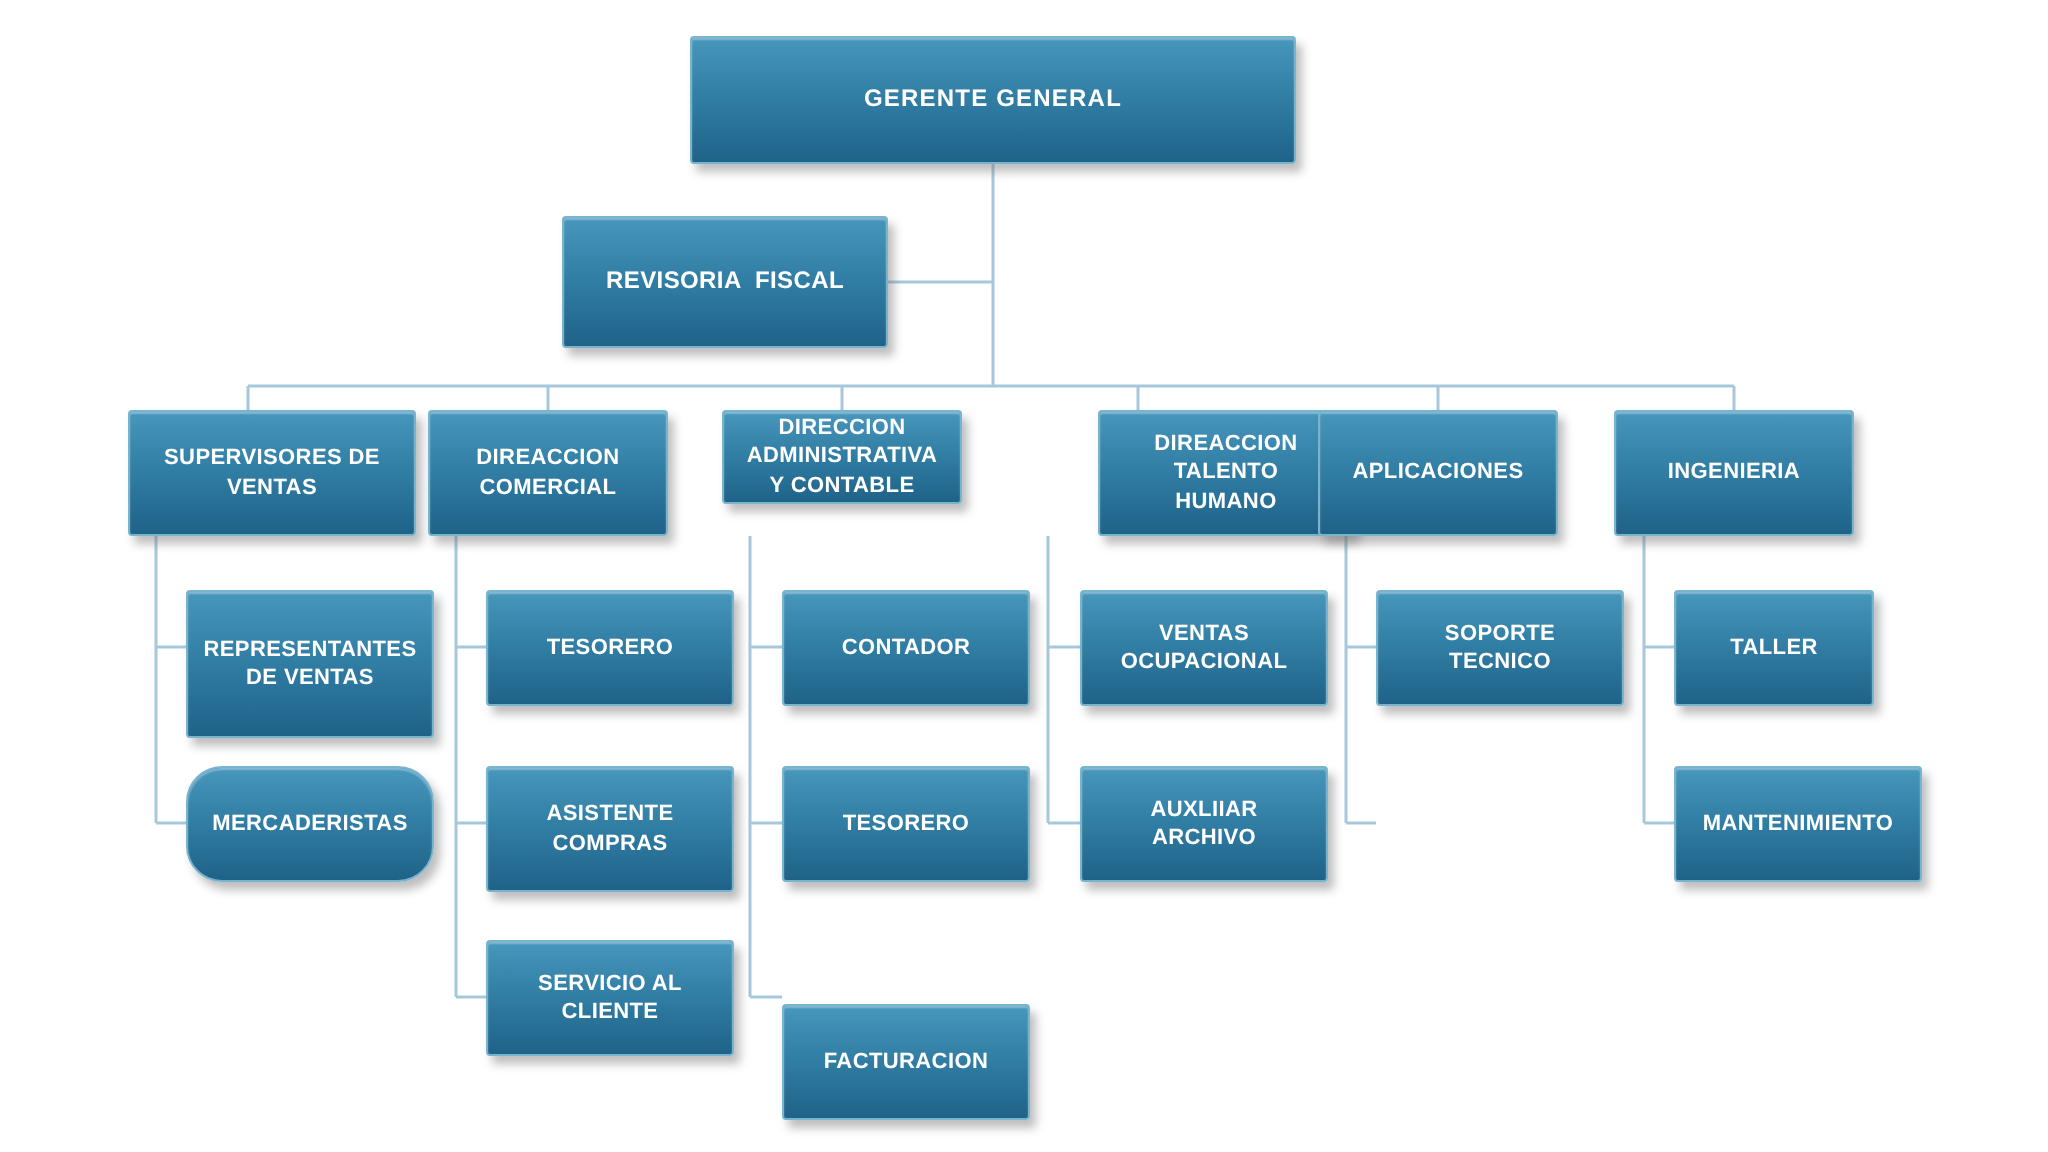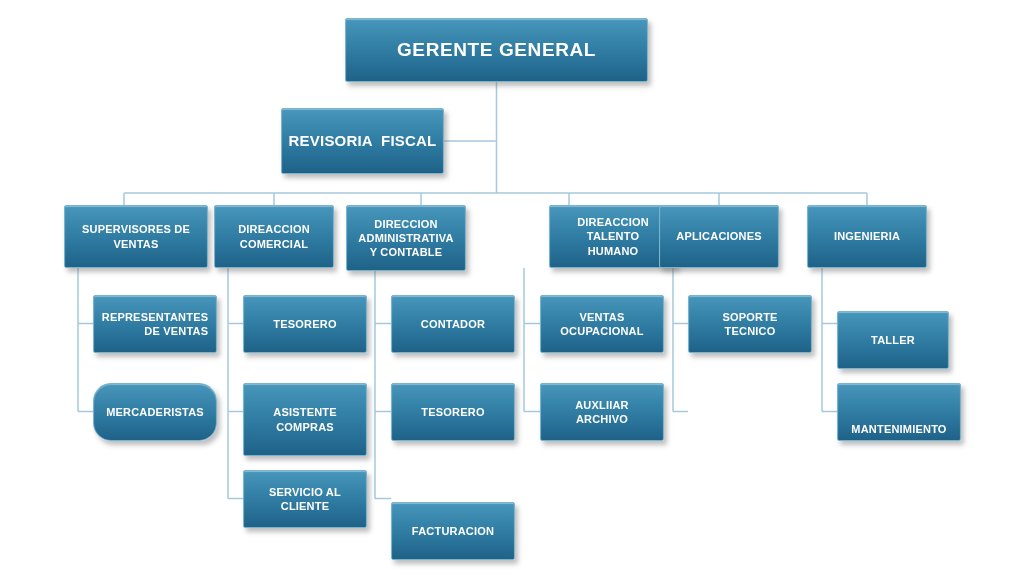--- a/index.html
+++ b/index.html
@@ -40,25 +40,25 @@
     font-size: 11px;
     line-height: 1.28;
     padding: 4px 10px;
     background: linear-gradient(180deg, var(--box-top, #4796bc) 0%, var(--box-mid, #2e7aa1) 55%, var(--box-bottom, #1f6288) 100%);
     border: 1px solid var(--box-border, #79b4cf);
     border-radius: 2px;
     box-shadow: 3px 4px 5px rgba(110, 110, 110, 0.45), inset 0 1px 1px rgba(255, 255, 255, 0.35);
     letter-spacing: 0.2px;
   }
   .node.root {
-    font-size: 19px;
+    font-size: 12px;
     letter-spacing: 0.6px;
   }
   .node.staff {
-    font-size: 15px;
+    font-size: 12px;
   }
   .node span {
     display: block;
   }
   .node span.prespace {
     white-space: pre;
   }
 </style>
 </head>
 <body>
@@ -114,44 +114,44 @@
   <div class="node staff" style="left:281px; top:108px; width:163px; height:66px;">
     <span class="prespace">REVISORIA  FISCAL</span>
   </div>
 
   <div class="node" style="left:64px; top:205px; width:144px; height:63px;">
     <span>SUPERVISORES DE VENTAS</span>
   </div>
   <div class="node" style="left:214px; top:205px; width:120px; height:63px;">
     <span>DIREACCION COMERCIAL</span>
   </div>
-  <div class="node" style="left:346px; top:205px; width:120px; height:66px;">
+  <div class="node" style="left:361px; top:205px; width:120px; height:47px;">
     <span>DIRECCION ADMINISTRATIVA Y CONTABLE</span>
   </div>
   <div class="node" style="left:509px; top:205px; width:128px; height:63px;margin-left:40px;">
     <span>DIREACCION TALENTO HUMANO</span>
   </div>
   <div class="node" style="left:659px; top:205px; width:120px; height:63px;">
     <span>APLICACIONES</span>
   </div>
   <div class="node" style="left:807px; top:205px; width:120px; height:63px;">
     <span>INGENIERIA</span>
   </div>
 
-  <div class="node" style="left:93px; top:295px; width:124px; height:58px;text-align:right;">
+  <div class="node" style="left:93px; top:295px; width:124px; height:74px;">
     <span>REPRESENTANTES DE VENTAS</span>
   </div>
   <div class="node" style="left:93px; top:383px; width:124px; height:58px;border-radius:18px;">
     <span>MERCADERISTAS</span>
   </div>
 
   <div class="node" style="left:243px; top:295px; width:124px; height:58px;">
     <span>TESORERO</span>
   </div>
-  <div class="node" style="left:243px; top:383px; width:124px; height:73px;">
+  <div class="node" style="left:243px; top:383px; width:124px; height:63px;">
     <span>ASISTENTE COMPRAS</span>
   </div>
   <div class="node" style="left:243px; top:470px; width:124px; height:58px;">
     <span>SERVICIO AL CLIENTE</span>
   </div>
 
   <div class="node" style="left:391px; top:295px; width:124px; height:58px;">
     <span>CONTADOR</span>
   </div>
   <div class="node" style="left:391px; top:383px; width:124px; height:58px;">
@@ -165,20 +165,20 @@
     <span>VENTAS OCUPACIONAL</span>
   </div>
   <div class="node" style="left:540px; top:383px; width:124px; height:58px;">
     <span>AUXLIIAR ARCHIVO</span>
   </div>
 
   <div class="node" style="left:688px; top:295px; width:124px; height:58px;">
     <span>SOPORTE TECNICO</span>
   </div>
 
-  <div class="node" style="left:837px; top:295px; width:112px; height:58px;margin-top:16px;">
+  <div class="node" style="left:837px; top:295px; width:100px; height:58px;">
     <span>TALLER</span>
   </div>
-  <div class="node" style="left:837px; top:383px; width:124px; height:58px;align-items:flex-end;">
+  <div class="node" style="left:837px; top:383px; width:124px; height:58px;">
     <span>MANTENIMIENTO</span>
   </div>
 
 </div>
 
 </body></html>

